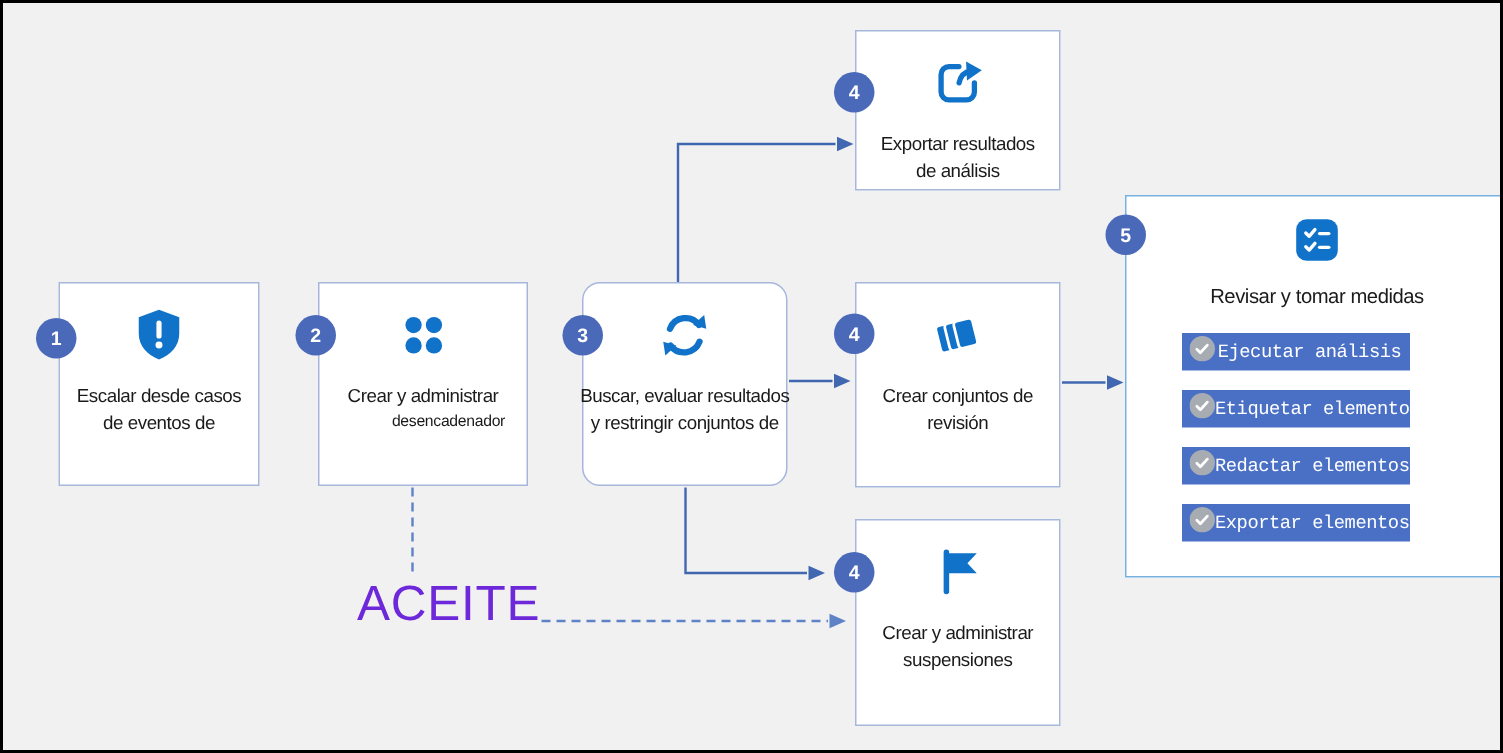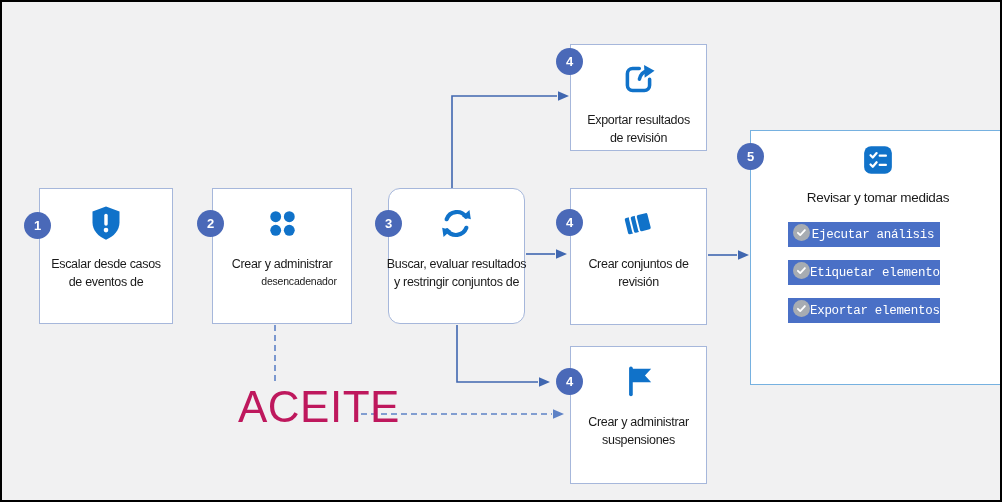--- a/index.html
+++ b/index.html
@@ -9,21 +9,21 @@
     font-family:"Liberation Sans","DejaVu Sans",sans-serif;color:#1a1a1a;
   }
   #connectors{position:absolute;left:0;top:0;width:1002px;height:502px;z-index:1;}
   .node{
     position:absolute;background:#fff;border:1.5px solid #a6b7db;box-sizing:border-box;
     display:flex;flex-direction:column;align-items:center;z-index:2;
   }
   #n1{left:37px;top:186px;width:134px;height:136px;}
   #n2{left:210px;top:186px;width:140px;height:136px;}
   #n3{left:386px;top:186px;width:137px;height:136px;border-radius:12px;}
-  #n4a{left:568px;top:42px;width:137px;height:107px;}
+  #n4a{left:568px;top:18px;width:137px;height:107px;}
   #n4b{left:568px;top:186px;width:137px;height:137px;align-items:center;}
   #n4c{left:568px;top:344px;width:137px;height:138px;}
   #n5{left:748px;top:128px;width:256px;height:255px;border-color:#76b1e0;}
   .node .icon{margin-top:15px;height:38px;display:flex;align-items:center;justify-content:center;}
   .label{margin-top:14px;text-align:center;font-size:12.5px;line-height:1.42;letter-spacing:-0.3px;white-space:nowrap;}
   .sub{font-size:10.5px;letter-spacing:-0.2px;transform:translateX(17px);}
   .badge{
     position:absolute;width:27px;height:27px;border-radius:50%;background:#4a69b8;color:#fff;
     font-size:13px;font-weight:bold;display:flex;align-items:center;justify-content:center;z-index:3;
   }
@@ -32,21 +32,21 @@
   #b5{left:735px;top:141px;}
   #n5 .icon{margin-top:13px;height:32px;}
   .panel-title{margin-top:14px;font-size:13.5px;letter-spacing:-0.3px;white-space:nowrap;}
   .actions{margin-top:17px;display:flex;flex-direction:column;gap:13px;width:152px;margin-left:37px;align-self:flex-start;font-family:Liberation Mono, monospace;}
   .action{
     height:25px;background:#4a70c6;color:#fff;display:flex;align-items:center;
     font-size:12.5px;letter-spacing:-0.3px;padding:0 4px 0 5px;box-sizing:border-box;
   }
   .action .action-label{flex:1;text-align:center;white-space:nowrap;}
   .annotation{
-    position:absolute;left:236px;top:383px;z-index:2;font-size:44px;color:#be185d;
+    position:absolute;left:236px;top:383px;z-index:2;font-size:33px;color:#6d28d9;
     letter-spacing:0.5px;line-height:1;
   }
 </style>
 </head>
 <body>
 
 <div id="canvas">
 
   <svg id="connectors">
     <g fill="none" stroke="#4067b0" stroke-width="1.6">
@@ -122,21 +122,21 @@
   <div class="node" id="n4a">
     <span class="icon">
       <svg width="37" height="37" viewBox="0 0 24 24">
         <path d="M12.5 4.8 H8.2 C6.3 4.8 4.8 6.3 4.8 8.2 v7.6 c0 1.9 1.5 3.4 3.4 3.4 h7.6 c1.9 0 3.4-1.5 3.4-3.4 v-3.9" fill="none" stroke="#1072c9" stroke-width="2.3" stroke-linecap="round"></path>
         <path d="M12.6 11.8 c0.6-3 2.4-4.8 5.2-5.3" fill="none" stroke="#1072c9" stroke-width="2.3" stroke-linecap="round"></path>
         <path d="M15.6 2.6 L22.4 6.4 L16.0 10.8 z" fill="#1072c9"></path>
       </svg>
     </span>
     <div class="label">
       <div>Exportar resultados</div>
-      <div>de revisión</div>
+      <div>de análisis</div>
     </div>
   </div>
   <div class="badge" id="b4a">4</div>
 
   <div class="node" id="n4b">
     <span class="icon">
       <svg width="37" height="37" viewBox="0 0 36 36">
         <g transform="rotate(-14 18 18)">
           <rect x="5" y="9" width="12.5" height="18" rx="2.5" fill="#1072c9" stroke="#fff" stroke-width="1.8"></rect>
           <rect x="11" y="9" width="12.5" height="18" rx="2.5" fill="#1072c9" stroke="#fff" stroke-width="1.8"></rect>
@@ -195,20 +195,29 @@
         </span>
         <span class="action-label">Etiquetar elementos</span>
       </div>
       <div class="action">
         <span>
           <svg width="17" height="17" viewBox="0 0 16 16">
               <circle cx="8" cy="8" r="8" fill="#a7acb2"></circle>
               <path d="M4.6 8.3 l2.2 2.2 4.4-4.8" stroke="#fff" stroke-width="1.7" fill="none" stroke-linecap="round" stroke-linejoin="round"></path>
             </svg>
         </span>
+        <span class="action-label">Redactar elementos</span>
+      </div>
+      <div class="action">
+        <span>
+          <svg width="17" height="17" viewBox="0 0 16 16">
+              <circle cx="8" cy="8" r="8" fill="#a7acb2"></circle>
+              <path d="M4.6 8.3 l2.2 2.2 4.4-4.8" stroke="#fff" stroke-width="1.7" fill="none" stroke-linecap="round" stroke-linejoin="round"></path>
+            </svg>
+        </span>
         <span class="action-label">Exportar elementos</span>
       </div>
     </div>
   </div>
   <div class="badge" id="b5">5</div>
 
   <div class="annotation">ACEITE</div>
 
 </div>
 

